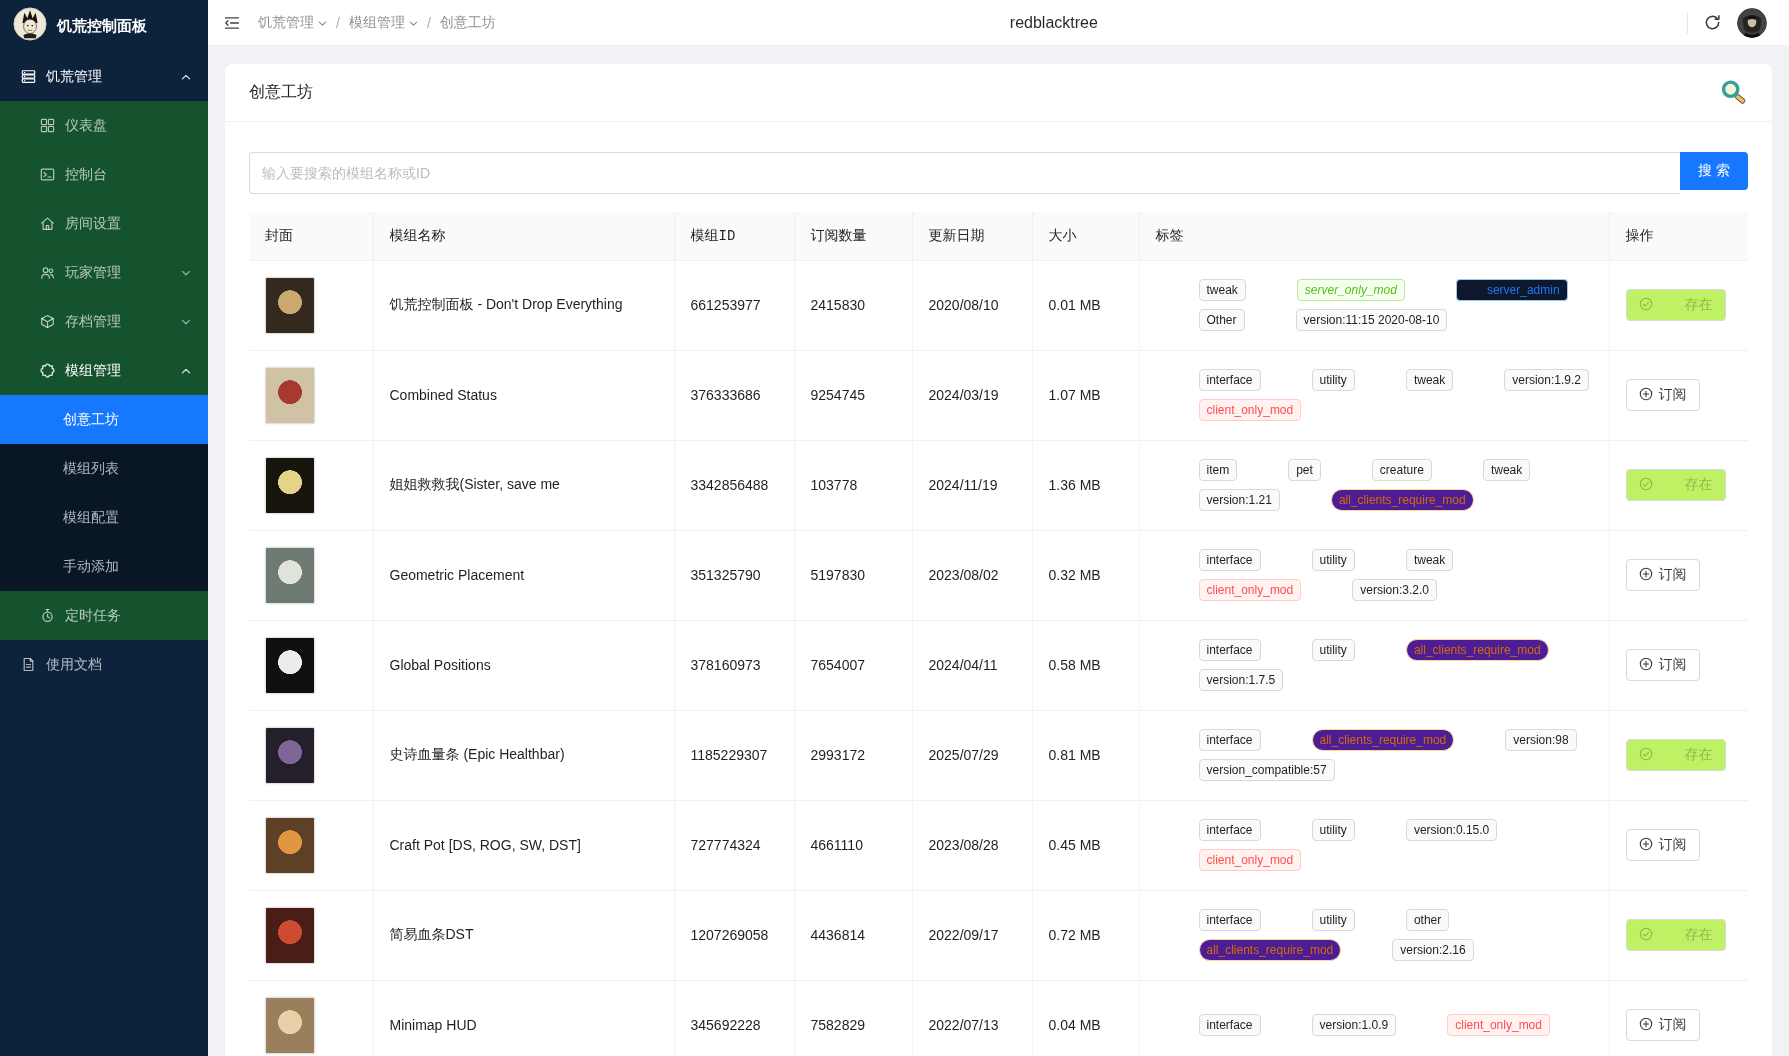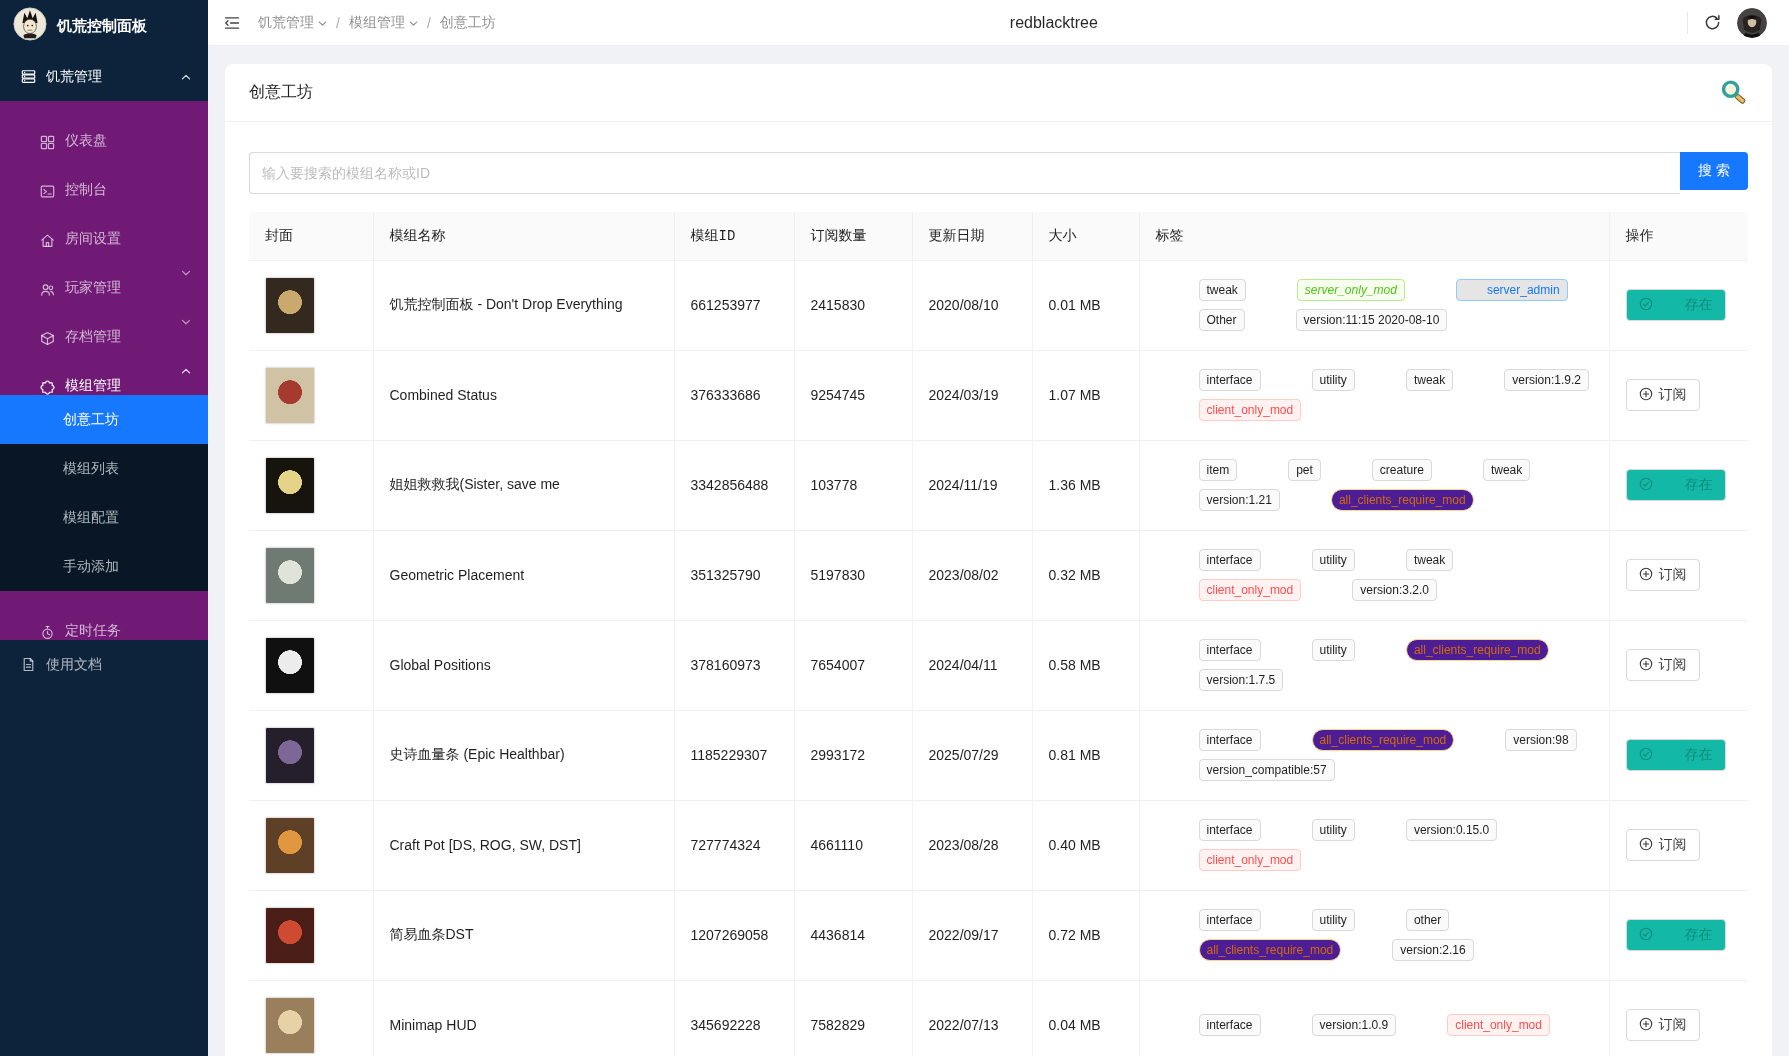--- a/index.html
+++ b/index.html
@@ -12,21 +12,21 @@
   }
   
   .sidebar { width:208px; flex:0 0 208px; background:#0d223b; display:flex; flex-direction:column; overflow:hidden; }
   .logo-row { height:52px; display:flex; align-items:center; gap:10px; padding:0 13px; flex:0 0 52px; }
   .logo-title { color:#fff; font-size:15px; font-weight:bold; white-space:nowrap; }
   .menu { flex:1; }
   .menu-item { height:49px; display:flex; align-items:center; font-size:14px; color:rgba(255,255,255,0.68); cursor:pointer; position:relative; white-space:nowrap; }
   .menu-item .mi-icon { width:16px; height:16px; margin-right:9px; display:inline-flex; align-items:center; }
   .menu-item .mi-icon svg { width:15px; height:15px; }
   .level-1 { padding-left:21px; }
-  .level-2 { padding-left:40px; background:#701a75;align-items:flex-end; }
+  .level-2 { padding-left:40px; background:#14532d; }
   .level-3 { padding-left:63px; background:#081625; }
   .menu-item.bright { color:#ffffff; }
   .menu-item.active { background:#1677ff; color:#fff; }
   .mi-chevron { position:absolute; right:17px; top:50%; transform:translateY(-50%); display:inline-flex; opacity:0.8; }
   
   .main { flex:1; display:flex; flex-direction:column; min-width:0; }
   .top-header { height:46px; flex:0 0 46px; background:#fff; display:flex; align-items:center; padding:0 22px 0 16px; position:relative; border-bottom:1px solid #f0f0f0; }
   .fold-btn { display:inline-flex; color:rgba(0,0,0,0.75); margin-right:18px; cursor:pointer; }
   .breadcrumb { display:flex; align-items:center; font-size:14px; color:rgba(0,0,0,0.45); }
   .crumb { display:inline-flex; align-items:center; gap:4px; cursor:pointer; }
@@ -50,26 +50,26 @@
   
   table.mod-table { width:100%; border-collapse:collapse; table-layout:fixed; }
   .mod-table th { background:#fafafa; height:48px; text-align:left; padding:0 16px; font-size:14px; font-weight:500; color:rgba(0,0,0,0.88); border-bottom:1px solid #f0f0f0; border-right:1px solid #efefef;font-family:Liberation Mono, monospace; }
   .mod-table th:last-child { border-right:none; }
   .mod-table td { padding:16px; border-bottom:1px solid #f0f0f0; border-right:1px solid #f3f3f3; font-size:14px; vertical-align:middle; height:89px; }
   .mod-table td:last-child { border-right:none; }
   .cover { width:50px; height:57px; border:1px solid #e2e2e2; border-radius:2px; box-shadow:0 0 2px rgba(0,0,0,0.12); }
   .tags { display:flex; flex-wrap:wrap; gap:8px; }
   .tag { padding:0 7px; line-height:20px; font-size:12px; border-radius:4px; border:1px solid #d9d9d9; background:#fafafa; color:rgba(0,0,0,0.88); white-space:nowrap;margin-left:43px; }
   .tag.green  { background:#f6ffed; border-color:#b7eb8f; color:#52c41a;font-style:italic; }
-  .tag.blue   { background:#e5e5e5; border-color:#91caff; color:#1677ff;padding-left:30px; }
+  .tag.blue   { background:#0f172a; border-color:#91caff; color:#1677ff;padding-left:30px; }
   .tag.red    { background:#fff2f0; border-color:#ffccc7; color:#ff4d4f; }
   .tag.orange { background:#4c1d95; border-color:#ffd591; color:#d46b08;border-radius:11px; }
   .act-btn { display:inline-flex; align-items:center; gap:6px; height:32px; padding:0 12px; border:1px solid #d9d9d9; border-radius:4px; background:#fff; font-size:14px; font-family:inherit; color:rgba(0,0,0,0.78); cursor:pointer; white-space:nowrap; }
   .act-btn svg { width:14px; height:14px; }
-  .act-btn.disabled { color:rgba(0,0,0,0.25); background:#14b8a6; cursor:not-allowed;gap:32px; }
+  .act-btn.disabled { color:rgba(0,0,0,0.25); background:#bef264; cursor:not-allowed;gap:32px; }
 </style>
 </head>
 <body>
 
 <aside class="sidebar">
   <div class="logo-row">
     <span id="logo-icon"><svg viewBox="0 0 36 36" width="34" height="34">
           <circle cx="18" cy="18" r="17" fill="#eee8d9" stroke="#d8d2c2"></circle>
           <path d="M10 17 12 6l3.2 6L18 3.5 20.8 12 24 6l2 11z" fill="#15120f"></path>
           <ellipse cx="18" cy="20.5" rx="6.8" ry="7.6" fill="#f3e8ce" stroke="#3a332a" stroke-width="0.7"></ellipse>
@@ -490,21 +490,21 @@
                   </button></td>
               </tr>
               <tr>
                 <td>
                   <div class="cover" style="background: radial-gradient(circle at 50% 44%, rgb(224, 151, 63) 0%, rgb(224, 151, 63) 30%, rgba(0, 0, 0, 0) 31%), linear-gradient(160deg, rgb(93, 64, 38), rgb(93, 64, 38));"></div>
                 </td>
                 <td>Craft Pot [DS, ROG, SW, DST]</td>
                 <td>727774324</td>
                 <td>4661110</td>
                 <td>2023/08/28</td>
-                <td>0.40 MB</td>
+                <td>0.45 MB</td>
                 <td>
                   <div class="tags">
                     <span class="tag">interface</span>
                     <span class="tag">utility</span>
                     <span class="tag">version:0.15.0</span>
                     <span class="tag red">client_only_mod</span>
                   </div>
                 </td>
                 <td><button class="act-btn">
                     <span class="btn-icon"><svg viewBox="0 0 14 14">

